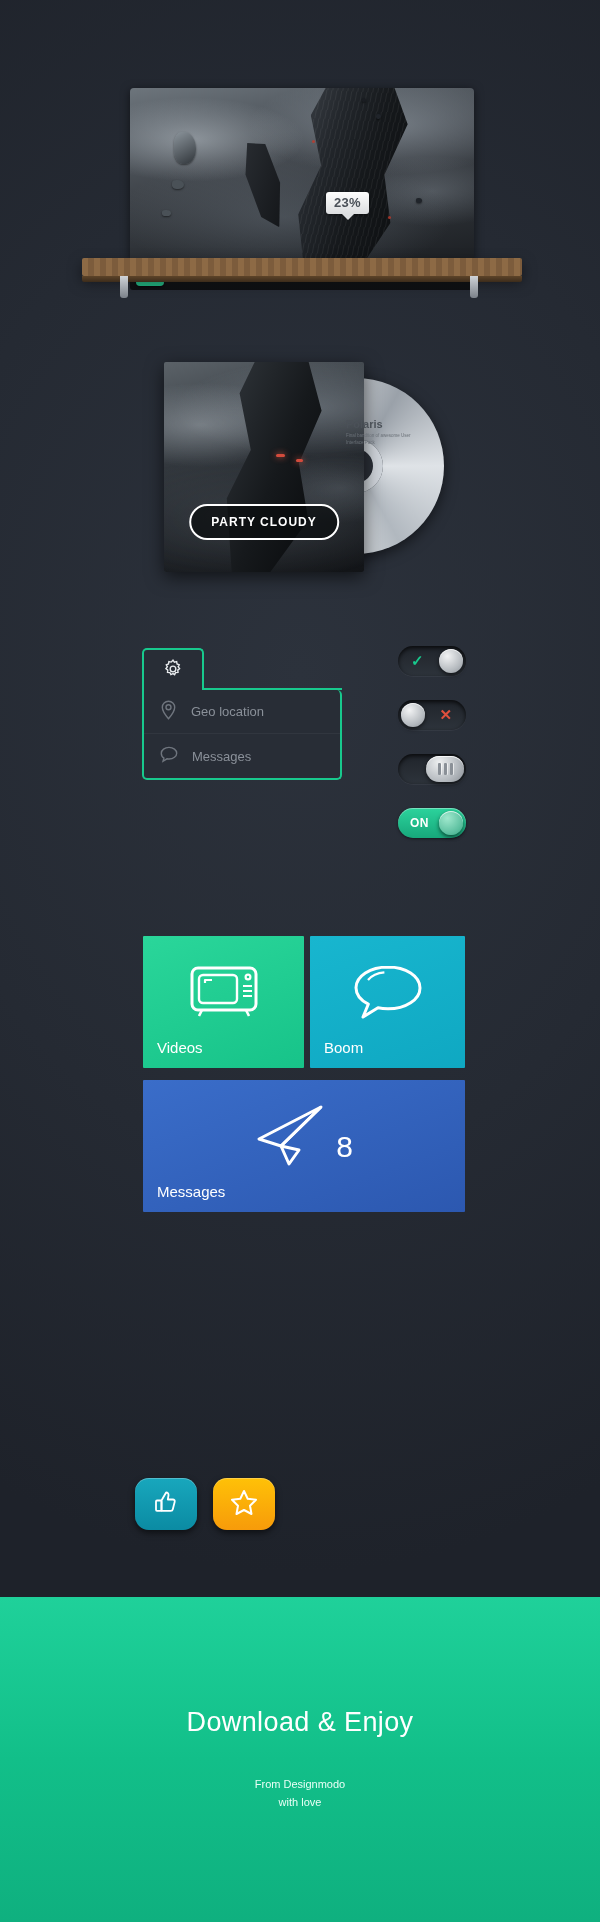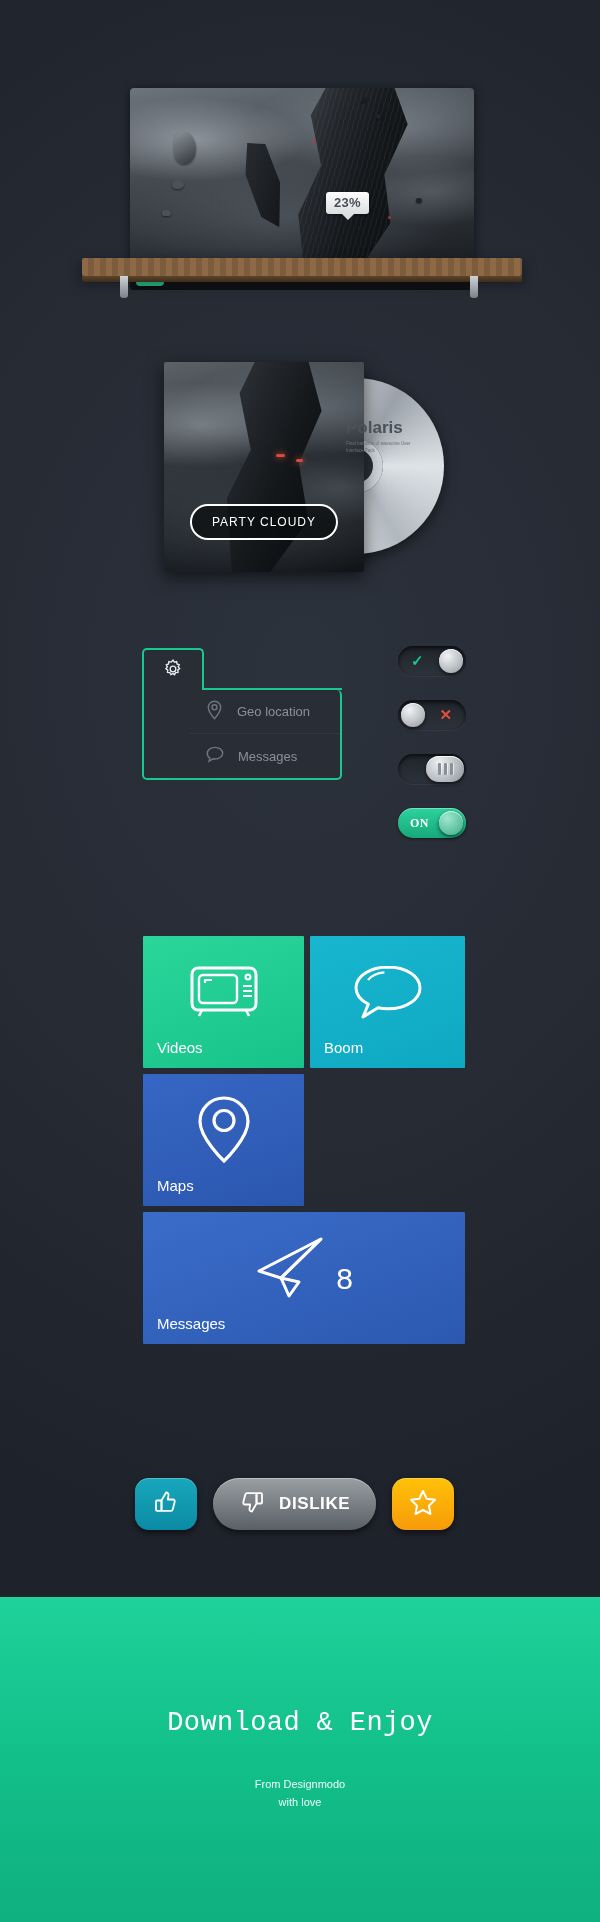--- a/index.html
+++ b/index.html
@@ -130,61 +130,60 @@
   .cd {
     position:absolute; right:0; top:16px; width:176px; height:176px; border-radius:50%;
     background: conic-gradient(from 210deg,#f1f3f5,#b9bfc6,#e7eaed,#9aa1a9,#dfe3e7,#b1b8bf,#f1f3f5);
     box-shadow: 0 4px 14px rgba(0,0,0,.55);
   }
   .cd::after{
     content:""; position:absolute; left:50%; top:50%; width:54px; height:54px; margin:-27px 0 0 -27px;
     border-radius:50%; background:#2a2f37; box-shadow: inset 0 0 0 10px #cfd4da;
   }
   .cd-text { position:absolute; right:24px; top:56px; width:74px; color:#4b5158; z-index:3; }
-  .cd-title { font-size:17px; font-weight:bold; margin-bottom:3px; }
+  .cd-title { font-size:11px; font-weight:bold; margin-bottom:3px; }
   .cd-sub { font-size:4.5px; line-height:1.5; color:#6a7077; }
   .album-art {
     position:absolute; left:0; top:0; width:200px; height:210px; z-index:2;
     overflow:hidden; border-radius:2px;
     background: linear-gradient(165deg,#5b6268 0%,#3c4248 28%,#22262b 60%,#121417 100%);
     box-shadow: 0 5px 18px rgba(0,0,0,.6);
   }
   .album-art .clouds{opacity:.8}
   .art-monster{
     position:absolute; left:30%; top:-4%; width:96px; height:104%;
     background: linear-gradient(105deg,#2d3237,#16191c 55%,#0a0c0e);
     transform: skewX(-8deg);
     clip-path: polygon(20% 0,70% 0,94% 26%,78% 50%,96% 76%,64% 100%,24% 100%,8% 66%,26% 44%,6% 18%);
   }
   .art-eye{ position:absolute; left:56%; top:44%; width:9px; height:3px; border-radius:2px; background:#d34b3c; box-shadow:0 0 6px #e05a45; }
   .art-eye.b{ left:66%; top:46%; width:7px; }
   .party-btn {
     position:absolute; left:50%; top:142px; transform:translateX(-50%);
     border:2px solid #ffffff; border-radius:22px;
     background: rgba(10,12,14,.72);
-    color:#fff; font-size:12px; font-weight:normal; letter-spacing:1px;
+    color:#fff; font-size:12px; font-weight:bold; letter-spacing:1px;
     padding:9px 20px; white-space:nowrap;text-align:right;
   }
 
   
   .menu-wrap { position:absolute; left:142px; top:648px; width:200px; }
   .menu-tab {
     position:relative; width:62px; height:44px;
     border:2px solid #18c98d; border-bottom:none;
     border-radius:5px 5px 0 0;
     background:#282d36;
     display:flex; align-items:center; justify-content:center;
   }
   .menu-body {
     position:relative; width:200px;
     border:2px solid #18c98d; border-top:none;
     border-radius:0 5px 5px 5px;
     background:#282d36;
     margin-top:-2px;
-    padding-left:46px;
   }
   .menu-body::before{
     content:""; position:absolute; left:0; top:0; width:58px; height:2px; background:#282d36;
   }
   .menu-top-line{
     position:absolute; left:58px; top:-2px; right:-2px; height:2px; background:#18c98d;
   }
   .menu-item {
     display:flex; align-items:center; gap:14px;
     height:44px; padding:0 0 0 16px;
@@ -199,21 +198,21 @@
   .tg { width:68px; height:30px; border-radius:15px; position:relative; margin-bottom:24px;
         background: linear-gradient(180deg,#20242b,#2d333b);
         box-shadow: inset 0 2px 4px rgba(0,0,0,.75), 0 1px 0 rgba(255,255,255,.05); }
   .knob { position:absolute; top:3px; width:24px; height:24px; border-radius:50%;
           background: radial-gradient(circle at 35% 30%, #f2f3f4, #b4b9be 65%, #8c9197);
           box-shadow: 0 2px 4px rgba(0,0,0,.6), inset 0 1px 0 rgba(255,255,255,.7); }
   .knob.right { right:3px; } .knob.left { left:3px; }
   .tg .mark { position:absolute; top:50%; transform:translateY(-50%); font-size:15px; font-weight:bold; }
   .tg .mark.l { left:13px; } .tg .mark.r { right:14px; }
   .tg-on { background: linear-gradient(180deg,#2cd39c,#17a87b);
-           box-shadow: inset 0 1px 0 rgba(255,255,255,.35), 0 1px 3px rgba(0,0,0,.5); font-family: Liberation Serif, serif; }
+           box-shadow: inset 0 1px 0 rgba(255,255,255,.35), 0 1px 3px rgba(0,0,0,.5); }
   .tg-on .on-text { position:absolute; left:12px; top:50%; transform:translateY(-50%);
                     color:#fff; font-size:12px; font-weight:bold; letter-spacing:.5px; }
   .tg-on .knob { background: radial-gradient(circle at 35% 30%, #9fe8cd, #5ec1a1 65%, #3ea381); }
   .grip-knob { background: radial-gradient(circle at 35% 25%, #eef0f1, #b5babf 60%, #8b9096);
                width:38px; border-radius:13px; height:26px; top:2px; right:2px; position:absolute;
                display:flex; align-items:center; justify-content:center; gap:3px;
                box-shadow: 0 2px 4px rgba(0,0,0,.6), inset 0 1px 0 rgba(255,255,255,.8); }
   .grip-knob span { width:3px; height:12px; border-radius:1px; background:#8a9097; box-shadow:1px 0 0 rgba(255,255,255,.6); }
 
   
@@ -247,21 +246,21 @@
     box-shadow: 0 3px 6px rgba(0,0,0,.55), inset 0 1px 0 rgba(255,255,255,.35);
   }
 
   
   .footer {
     position:absolute; left:0; bottom:0; width:600px; height:325px;
     background: linear-gradient(180deg,#1fd19a 0%, #12bf89 50%, #0fb07f 100%);
     display:flex; flex-direction:column; align-items:center; justify-content:center;
     color:#ffffff; text-align:center;
   }
-  .footer h2 { font-weight:normal; font-size:27px; letter-spacing:.4px; margin-bottom:38px;font-family:Liberation Mono, monospace; }
+  .footer h2 { font-weight:normal; font-size:27px; letter-spacing:.4px; margin-bottom:38px; }
   .footer p { font-size:11px; line-height:1.6; color:#eafff7; }
 </style>
 </head>
 <body>
 
 <div class="page">
 
   <div class="player-wrap">
     <div class="player-screen">
       <div class="clouds"></div>
@@ -398,29 +397,20 @@
             <path d="M36 4C18.3 4 4 13.3 4 24.8c0 6.7 4.8 12.6 12.3 16.4L11 54l15-9.2c3.2.7 6.5 1 10 1 17.7 0 32-9.3 32-20.9C68 13.3 53.7 4 36 4z"></path>
             <path d="M16 17c3.5-4.2 9.6-7 16.4-7.6" stroke-width="2.2"></path>
           </svg>
         </span>
         <span class="tile-label">Boom</span>
       </div>
     </div>
 
     <div class="tile-row">
 
-      <div class="tile t-maps">
-        <span class="tile-ico">
-          <svg width="54" height="70" viewBox="0 0 54 70" fill="none" stroke="#fff" stroke-width="3.2">
-            <path d="M27 3C13.7 3 3 13.5 3 26.4 3 43 27 66 27 66s24-23 24-39.6C51 13.5 40.3 3 27 3z"></path>
-            <circle cx="27" cy="25.5" r="10"></circle>
-          </svg>
-        </span>
-        <span class="tile-label">Maps</span>
-      </div>
     </div>
 
     <div class="tile-row">
       <div class="tile t-msg">
         <span class="tile-ico">
           <svg width="72" height="66" viewBox="0 0 72 66" fill="none" stroke="#fff" stroke-width="3" stroke-linejoin="round">
             <path d="M66 4L4 36l22 7z"></path>
             <path d="M26 43l8 18 10-14z"></path>
             <path d="M66 4L26 43"></path>
           </svg>
@@ -434,29 +424,20 @@
   <div class="actions">
     <div class="btn-round btn-like">
       <span>
         <svg width="26" height="26" viewBox="0 0 26 26" fill="none" stroke="#fff" stroke-width="1.8" stroke-linejoin="round">
           <path d="M8.5 11.5l4.6-8c1.7 0 2.6 1.1 2.4 2.8l-.7 4.2h5.1c1.3 0 2.1 1 1.8 2.2l-1.9 7.5c-.2 1-1 1.6-2 1.6H8.5z"></path>
           <rect x="3" y="11.5" width="5.5" height="10.3" rx="1"></rect>
         </svg>
       </span>
     </div>
 
-    <div class="btn-dislike">
-      <span>
-        <svg width="26" height="26" viewBox="0 0 26 26" fill="none" stroke="#fff" stroke-width="1.8" stroke-linejoin="round">
-          <path d="M17.5 14.5l-4.6 8c-1.7 0-2.6-1.1-2.4-2.8l.7-4.2H6.1c-1.3 0-2.1-1-1.8-2.2l1.9-7.5c.2-1 1-1.6 2-1.6h9.3z"></path>
-          <rect x="17.5" y="4.2" width="5.5" height="10.3" rx="1"></rect>
-        </svg>
-      </span>
-      <span>DISLIKE</span>
-    </div>
 
     <div class="btn-round btn-star">
       <span>
         <svg width="28" height="27" viewBox="0 0 28 27" fill="none" stroke="#fff" stroke-width="2" stroke-linejoin="round">
           <path d="M14 2l3.7 7.7 8.3 1.1-6 5.9 1.5 8.3L14 21l-7.5 4 1.5-8.3-6-5.9 8.3-1.1z"></path>
         </svg>
       </span>
     </div>
   </div>
 

